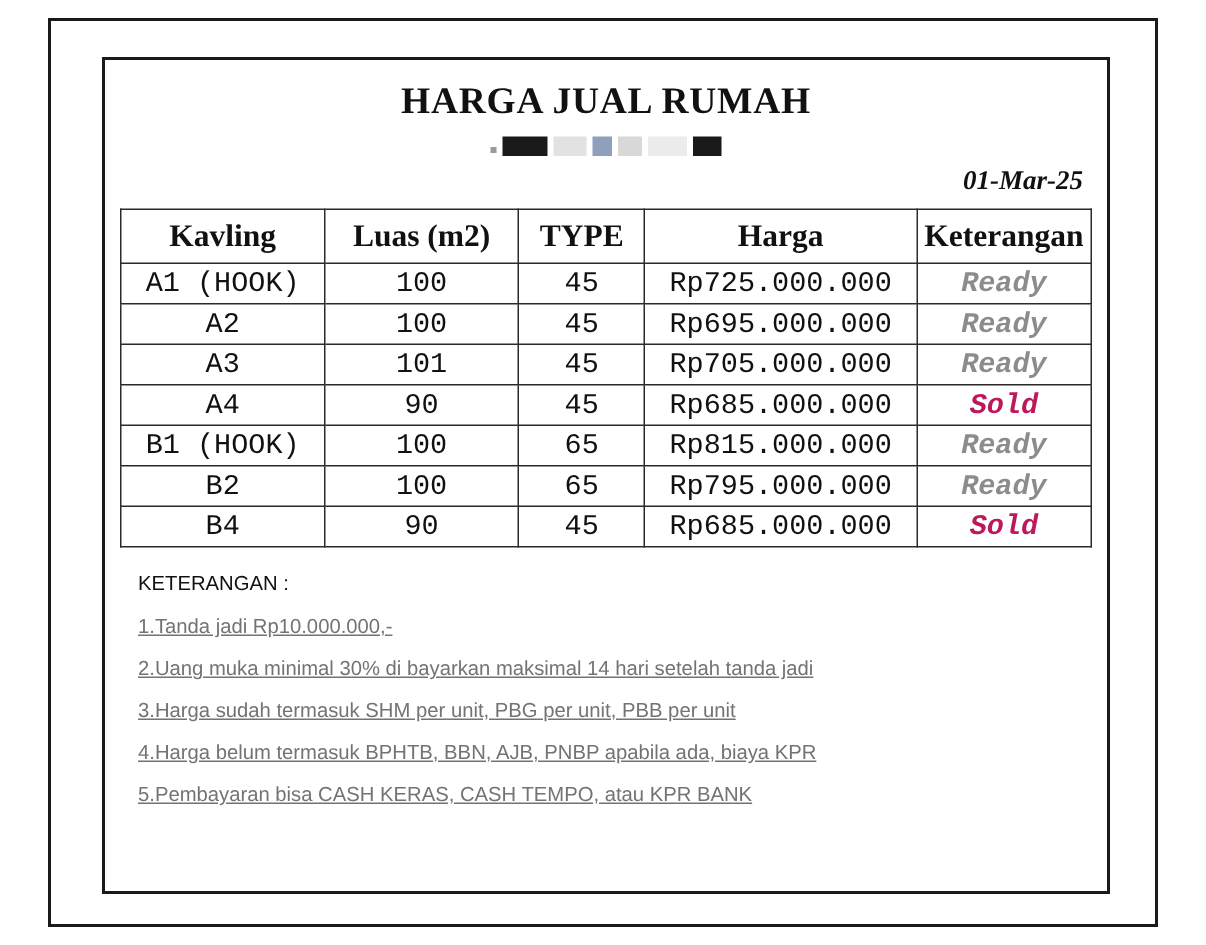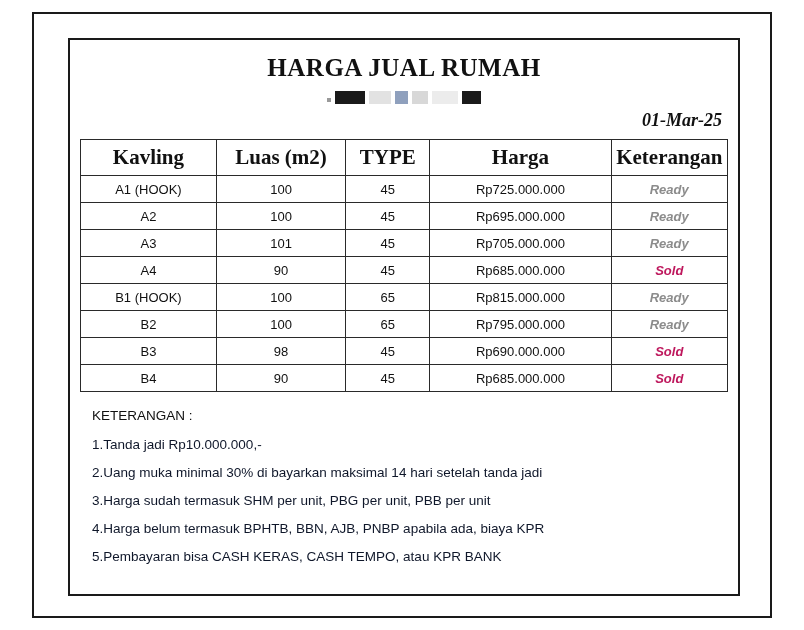--- a/index.html
+++ b/index.html
@@ -95,22 +95,22 @@
     color: #111111;
     padding: 0;
   }
   table.price-table th {
     font-family: "Liberation Serif", serif;
     font-weight: bold;
     font-size: 21px;
     height: 35px;
   }
   table.price-table td {
-    font-family: Liberation Sans, sans-serif;
-    font-size: 13px;
+    font-family: Liberation Mono, monospace;
+    font-size: 19px;
     height: 26px;
   }
   col.c-kavling { width: 21%; }
   col.c-luas    { width: 20%; }
   col.c-type    { width: 13%; }
   col.c-harga   { width: 28%; }
   col.c-ket     { width: 18%; }
 
   td.status {
     font-family: "Liberation Serif", serif;
@@ -129,23 +129,24 @@
   .notes-title {
     font-family: "Liberation Sans", sans-serif;
     font-size: 13.5px;
     color: #111111;
     margin-bottom: 14px;
     padding-left: 4px;
   }
   .note-item {
     font-family: "Liberation Sans", sans-serif;
     font-size: 13.5px;
-    color: #0f172a;
+    color: #737373;
     margin-bottom: 13px;
     padding-left: 4px;
+    text-decoration: underline;
   }
 </style>
 </head>
 <body>
 
 <div class="page">
   <div class="outer-frame">
     <div class="inner-frame">
 
       <div class="title-block">
@@ -217,27 +218,20 @@
             <td class="status ready">Ready</td>
           </tr>
           <tr>
             <td>B2</td>
             <td>100</td>
             <td>65</td>
             <td>Rp795.000.000</td>
             <td class="status ready">Ready</td>
           </tr>
           <tr>
-            <td>B3</td>
-            <td>98</td>
-            <td>45</td>
-            <td>Rp690.000.000</td>
-            <td class="status sold">Sold</td>
-          </tr>
-          <tr>
             <td>B4</td>
             <td>90</td>
             <td>45</td>
             <td>Rp685.000.000</td>
             <td class="status sold">Sold</td>
           </tr>
         </tbody>
       </table>
 
       <div class="notes">

